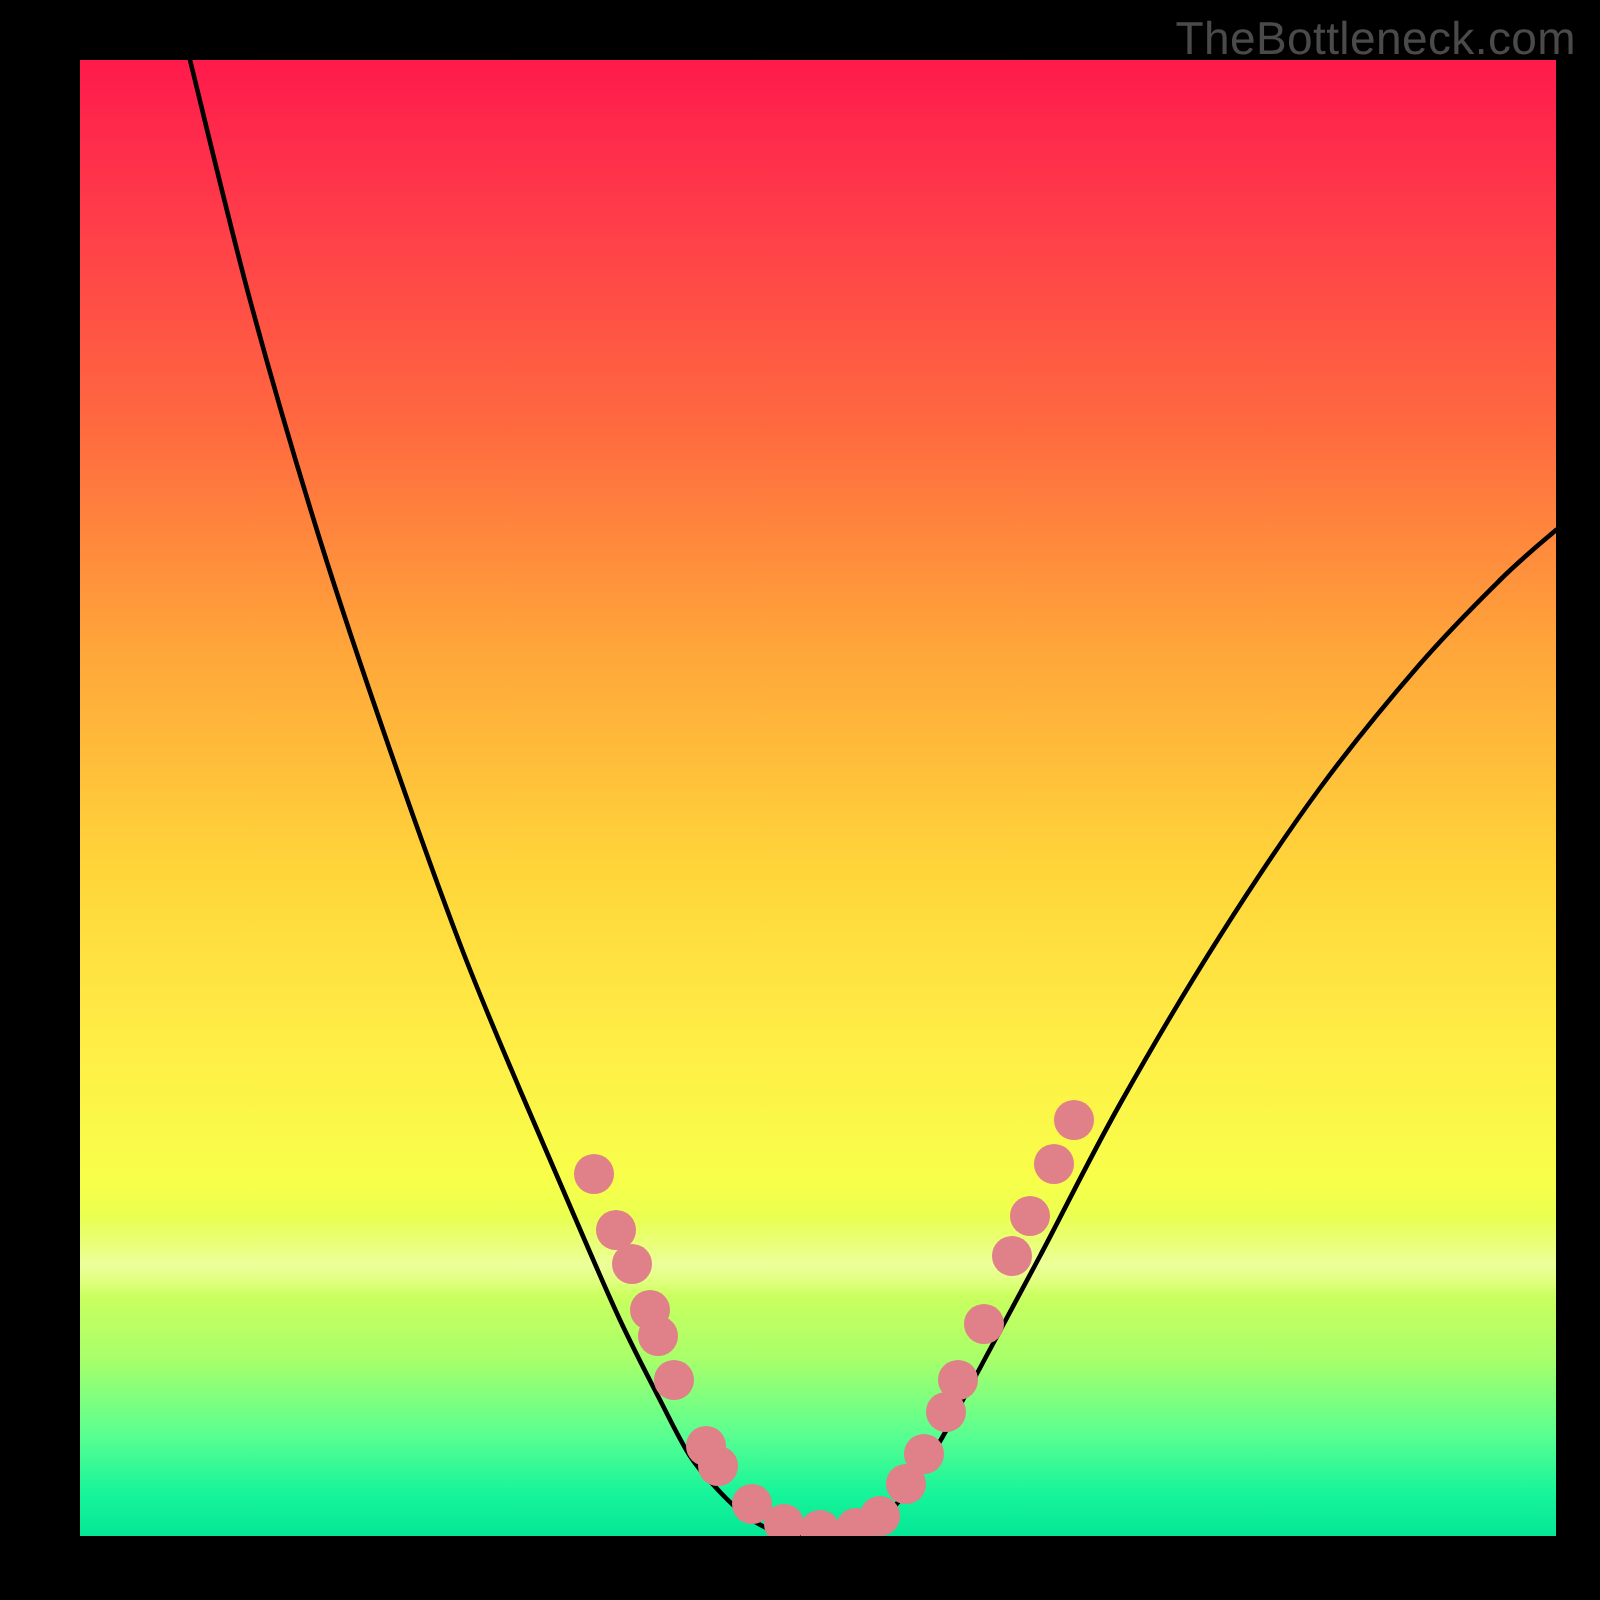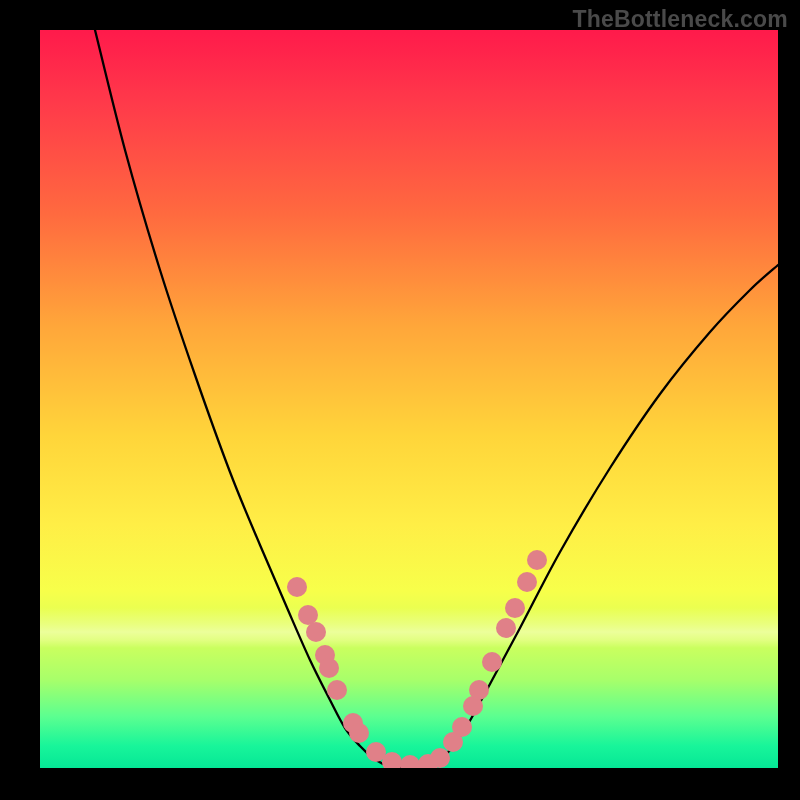--- a/index.html
+++ b/index.html
@@ -39,21 +39,21 @@
       #18f59a 97%,
       #05e796 100%
     );
   }
   .watermark {
     position: absolute;
     top: 6px;
     right: 12px;
     color: #4a4a4a;
     font-size: 23px;
-    font-weight: 700;
+    font-weight: 400;
     letter-spacing: 0.2px;
   }
   svg.curves {
     position: absolute;
     left: 0;
     top: 0;
   }
   .near-white-band {
     position: absolute;
     left: 0;

